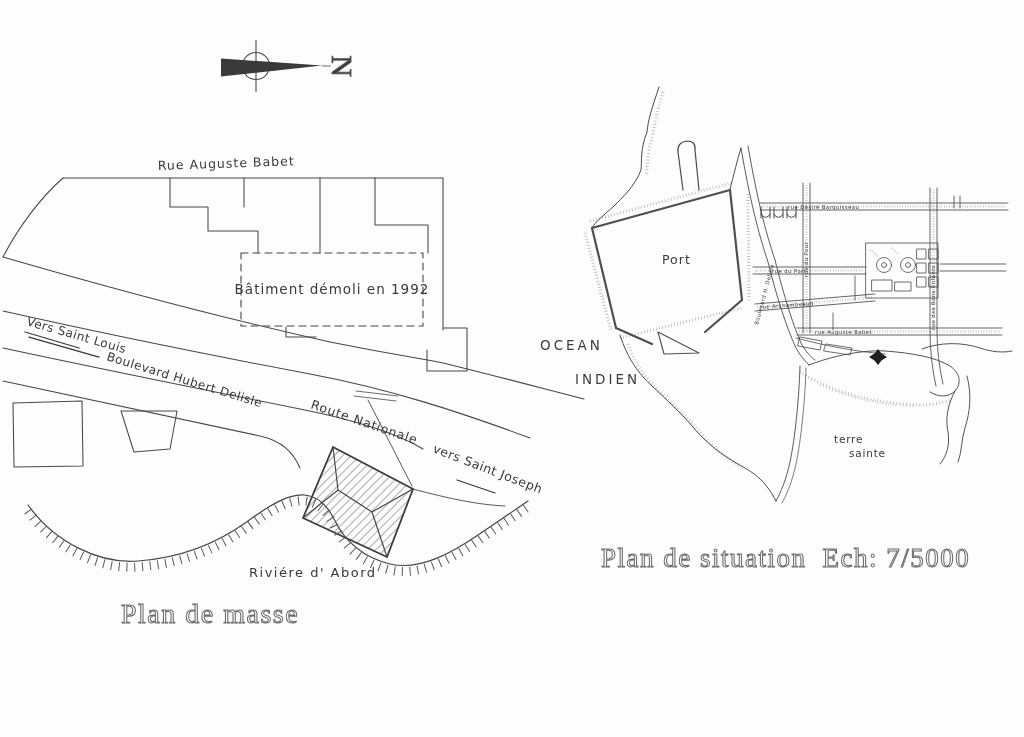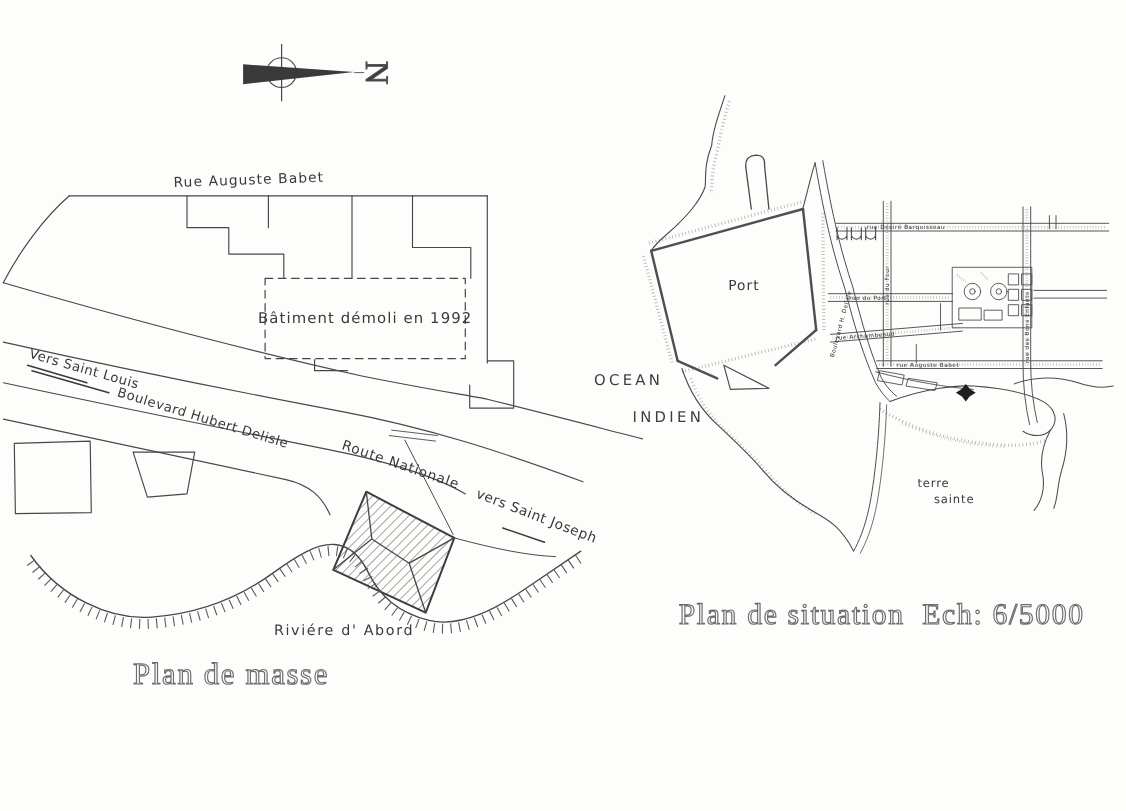--- a/index.html
+++ b/index.html
@@ -16,21 +16,21 @@
   .caps{font-family:"DejaVu Sans", sans-serif; letter-spacing:3px; fill:#3d3d3d;}
   .map-title{
     position:absolute;display:flex;align-items:baseline;
     font-family:"Liberation Serif", serif;
     color:#6d6d6d; letter-spacing:1.5px; white-space:nowrap;
   }
   @supports (-webkit-text-stroke: 1px #000){
     .map-title{color:#fbfbfa;-webkit-text-stroke:1.05px #6d6d6d;}
   }
   #title-masse{left:121px;top:598px;font-size:28px;gap:30px;font-family:Liberation Serif, serif;}
-  #title-situation{left:601px;top:543px;font-size:27px;gap:16px;margin-left:16px;}
+  #title-situation{left:601px;top:543px;font-size:27px;gap:16px;}
 </style>
 </head>
 <body>
 
 <div id="sheet">
 
 <svg width="1024" height="737" viewBox="0 0 1024 737">
   <defs>
     <pattern id="hatch" width="6" height="6" patternUnits="userSpaceOnUse" patternTransform="rotate(45)">
       <line x1="0" y1="0" x2="0" y2="6" stroke="#4a4a4a" stroke-width="0.9"></line>
@@ -216,16 +216,16 @@
       <text x="808" y="277" class="tiny" font-size="5.2" transform="rotate(-90 808 277)">rue du Four</text>
     </g>
   </g>
 </svg>
 
 <div id="title-masse" class="map-title">
   <span>Plan de masse</span>
 </div>
 <div id="title-situation" class="map-title">
   <span>Plan de situation</span>
-  <span>Ech: 6/5000</span>
+  <span>Ech: 7/5000</span>
 </div>
 
 </div>
 
 </body></html>

